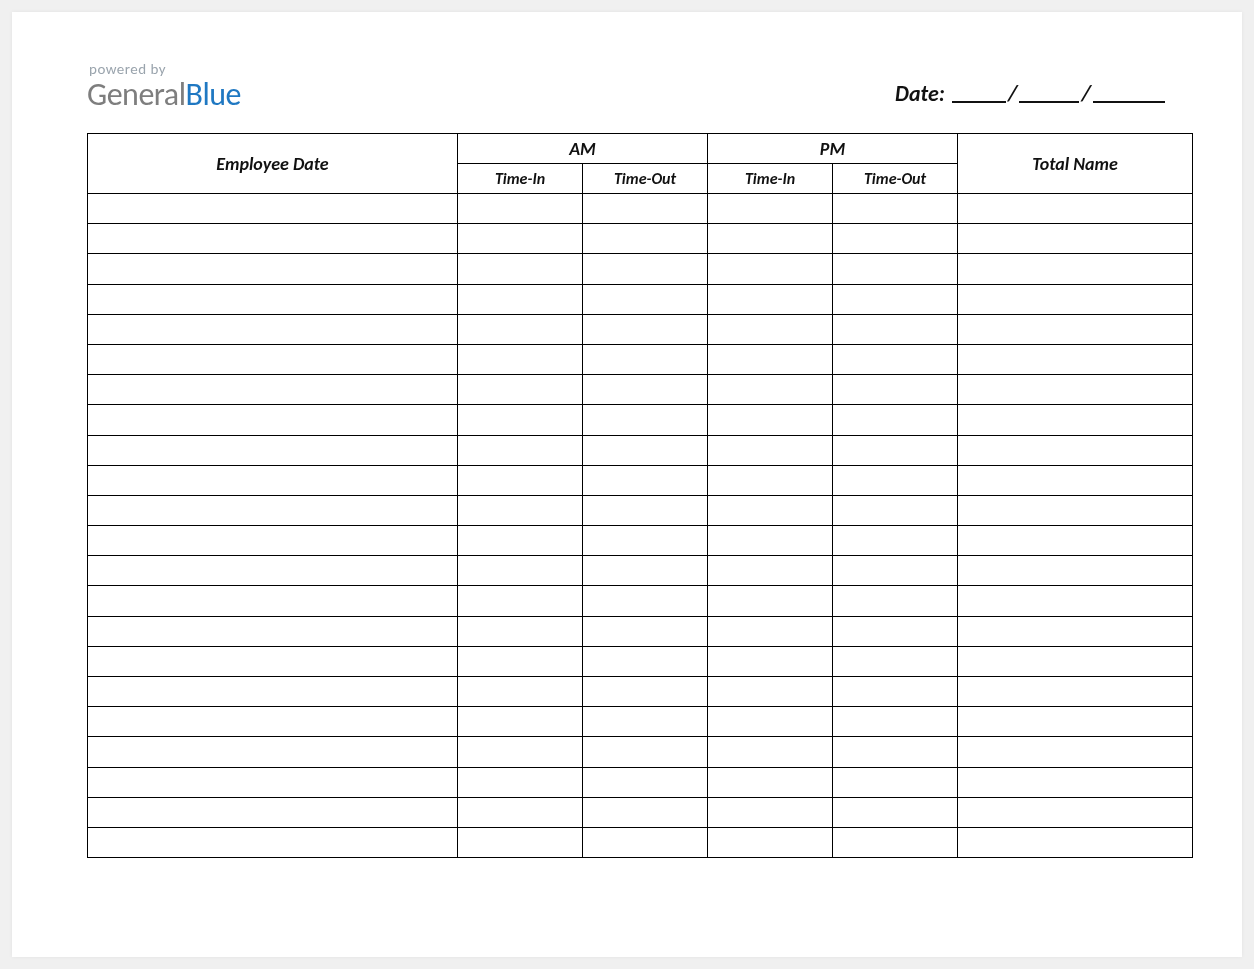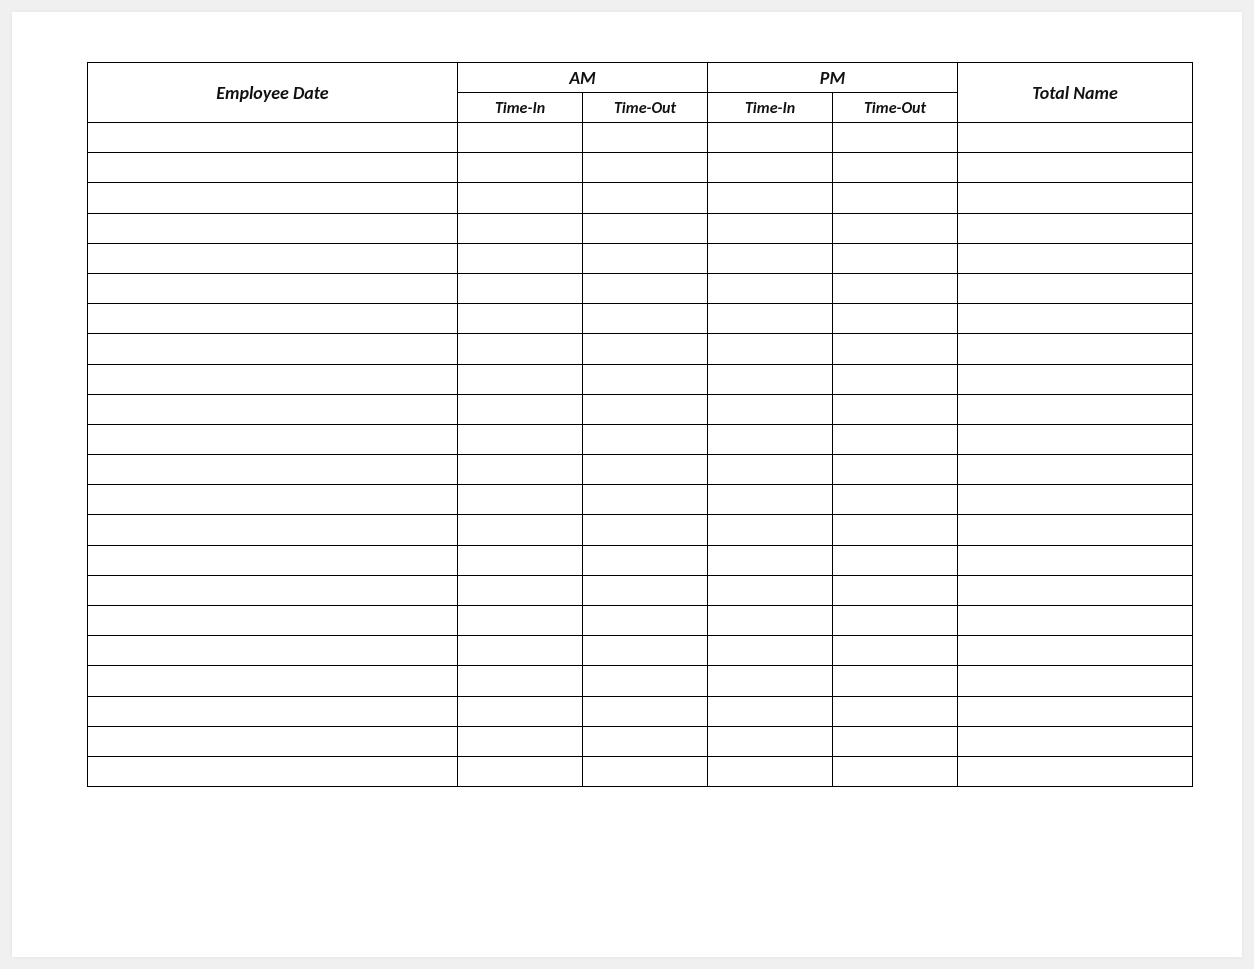--- a/index.html
+++ b/index.html
@@ -73,20 +73,32 @@
     .col-total { width: 235px; }
     thead tr.top th { height: 30px; }
     thead tr.sub th { height: 30px; font-size: 16px; margin-top: 9px; }
     tbody td { height: 30.2px; }
   </style>
 </head>
 <body>
 
 <div class="page">
 
+  <div class="top-row">
+    <div class="logo-block">
+      <div class="powered-by">powered by</div>
+      <div class="brand">
+        <span class="general">General</span><span class="blue">Blue</span>
+      </div>
+    </div>
+    <div class="date-line">
+      <span>Date:</span>
+      <span class="slot s1"></span>/<span class="slot s2"></span>/<span class="slot s3"></span>
+    </div>
+  </div>
 
   <table class="sheet">
     <colgroup>
       <col class="col-name">
       <col class="col-sub">
         <col class="col-sub">
       <col class="col-sub">
         <col class="col-sub">
       <col class="col-total">
     </colgroup>

